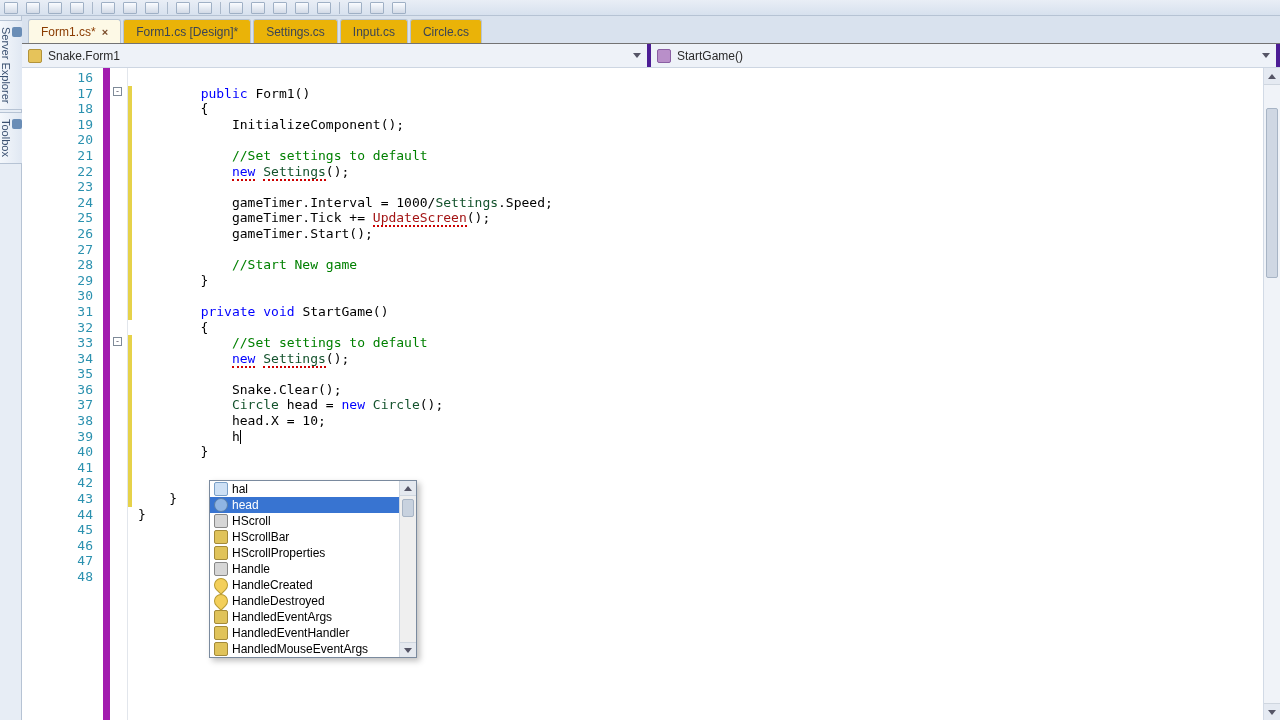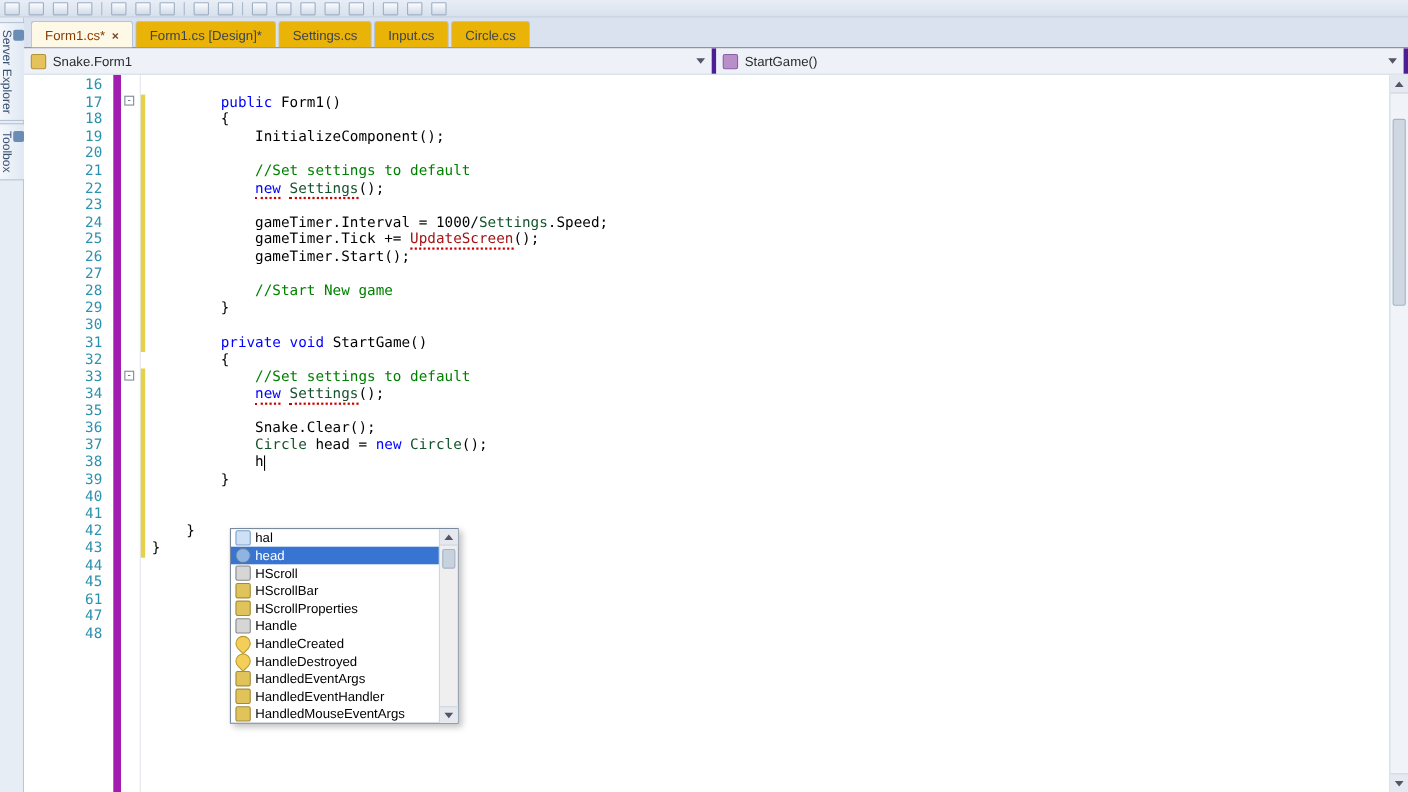--- a/index.html
+++ b/index.html
@@ -331,21 +331,21 @@
         <div class="ln">36</div>
         <div class="ln">37</div>
         <div class="ln">38</div>
         <div class="ln">39</div>
         <div class="ln">40</div>
         <div class="ln">41</div>
         <div class="ln">42</div>
         <div class="ln">43</div>
         <div class="ln">44</div>
         <div class="ln">45</div>
-        <div class="ln">61</div>
+        <div class="ln">46</div>
         <div class="ln">47</div>
         <div class="ln">48</div>
       </div>
     <div class="fold-col">
       <div class="fold-box" style="top:19px;">-</div>
       <div class="fold-box" style="top:269px;">-</div>
     </div>
     <div style="width:6px;position:relative">
       <div class="change-mark" style="top:18px;height:234px"></div>
       <div class="change-mark" style="top:267px;height:172px"></div>
@@ -357,21 +357,21 @@
 </div><div class="cm">            //Set settings to default</div><div>            <span class="kw sqg">new</span> <span class="typ sqg">Settings</span><span>();</span>
 </div><div>
 </div><div><span>            gameTimer.Interval = 1000/</span><span class="typ">Settings</span><span>.Speed;</span>
 </div><div><span>            gameTimer.Tick += </span><span class="err sqg">UpdateScreen</span><span>();</span>
 </div><div>            gameTimer.Start();</div><div>
 </div><div class="cm">            //Start New game</div><div>        }</div><div>
 </div><div>        <span class="kw">private</span> <span class="kw">void</span> <span>StartGame()</span>
 </div><div>        {</div><div class="cm">            //Set settings to default</div><div>            <span class="kw sqg">new</span> <span class="typ sqg">Settings</span><span>();</span>
 </div><div>
 </div><div>            Snake.Clear();</div><div><span>            </span><span class="typ">Circle</span><span> head = </span><span class="kw">new</span><span> </span><span class="typ">Circle</span><span>();</span>
-</div><div><span>            h</span><span class="caret"></span>
+</div><div>            head.X = 10;</div><div><span>            h</span><span class="caret"></span>
 </div><div>        }</div><div>
 </div><div>
 </div><div>    }</div><div>}</div><div>
 </div></div>
 
     <div class="editor-scroll">
       <div class="arr">
           <span class="tri up"></span>
         </div>
       <div class="thumb"></div>

